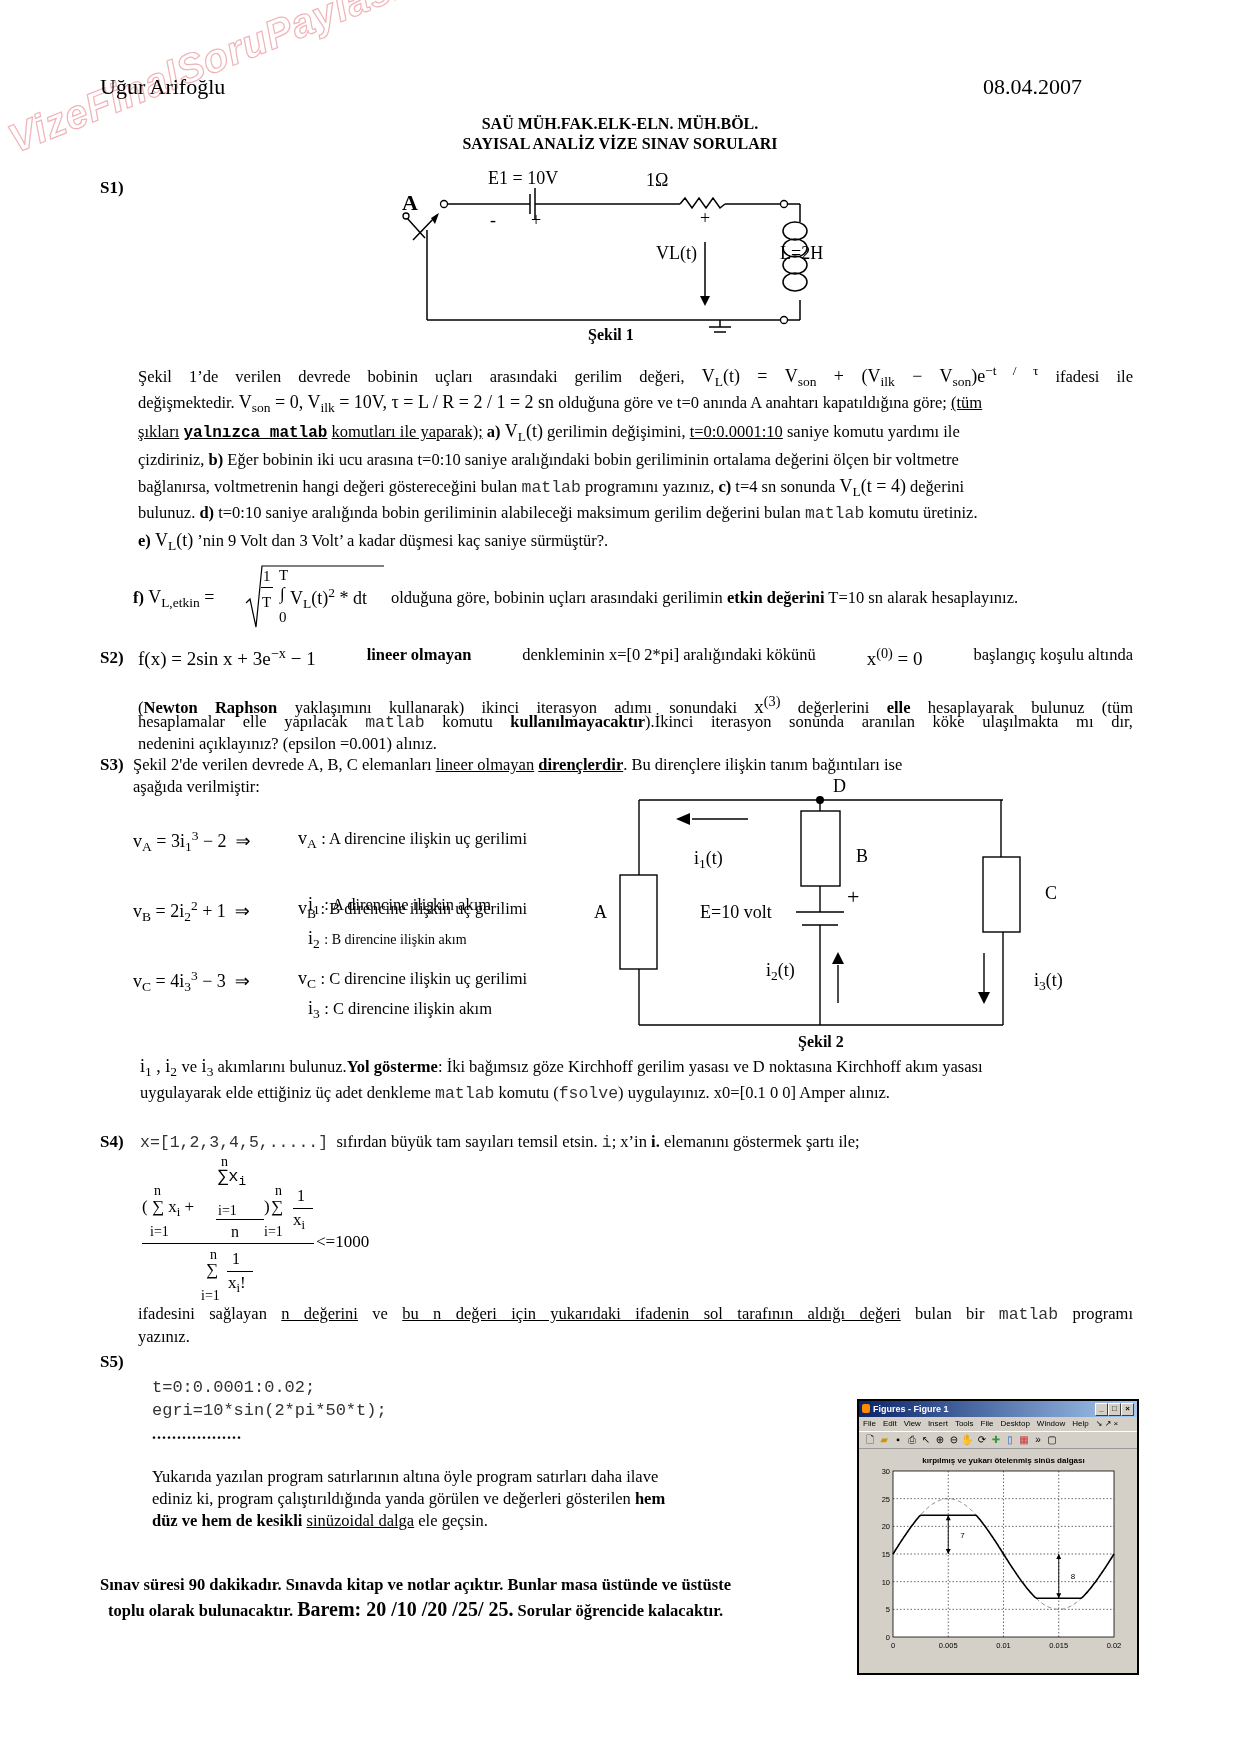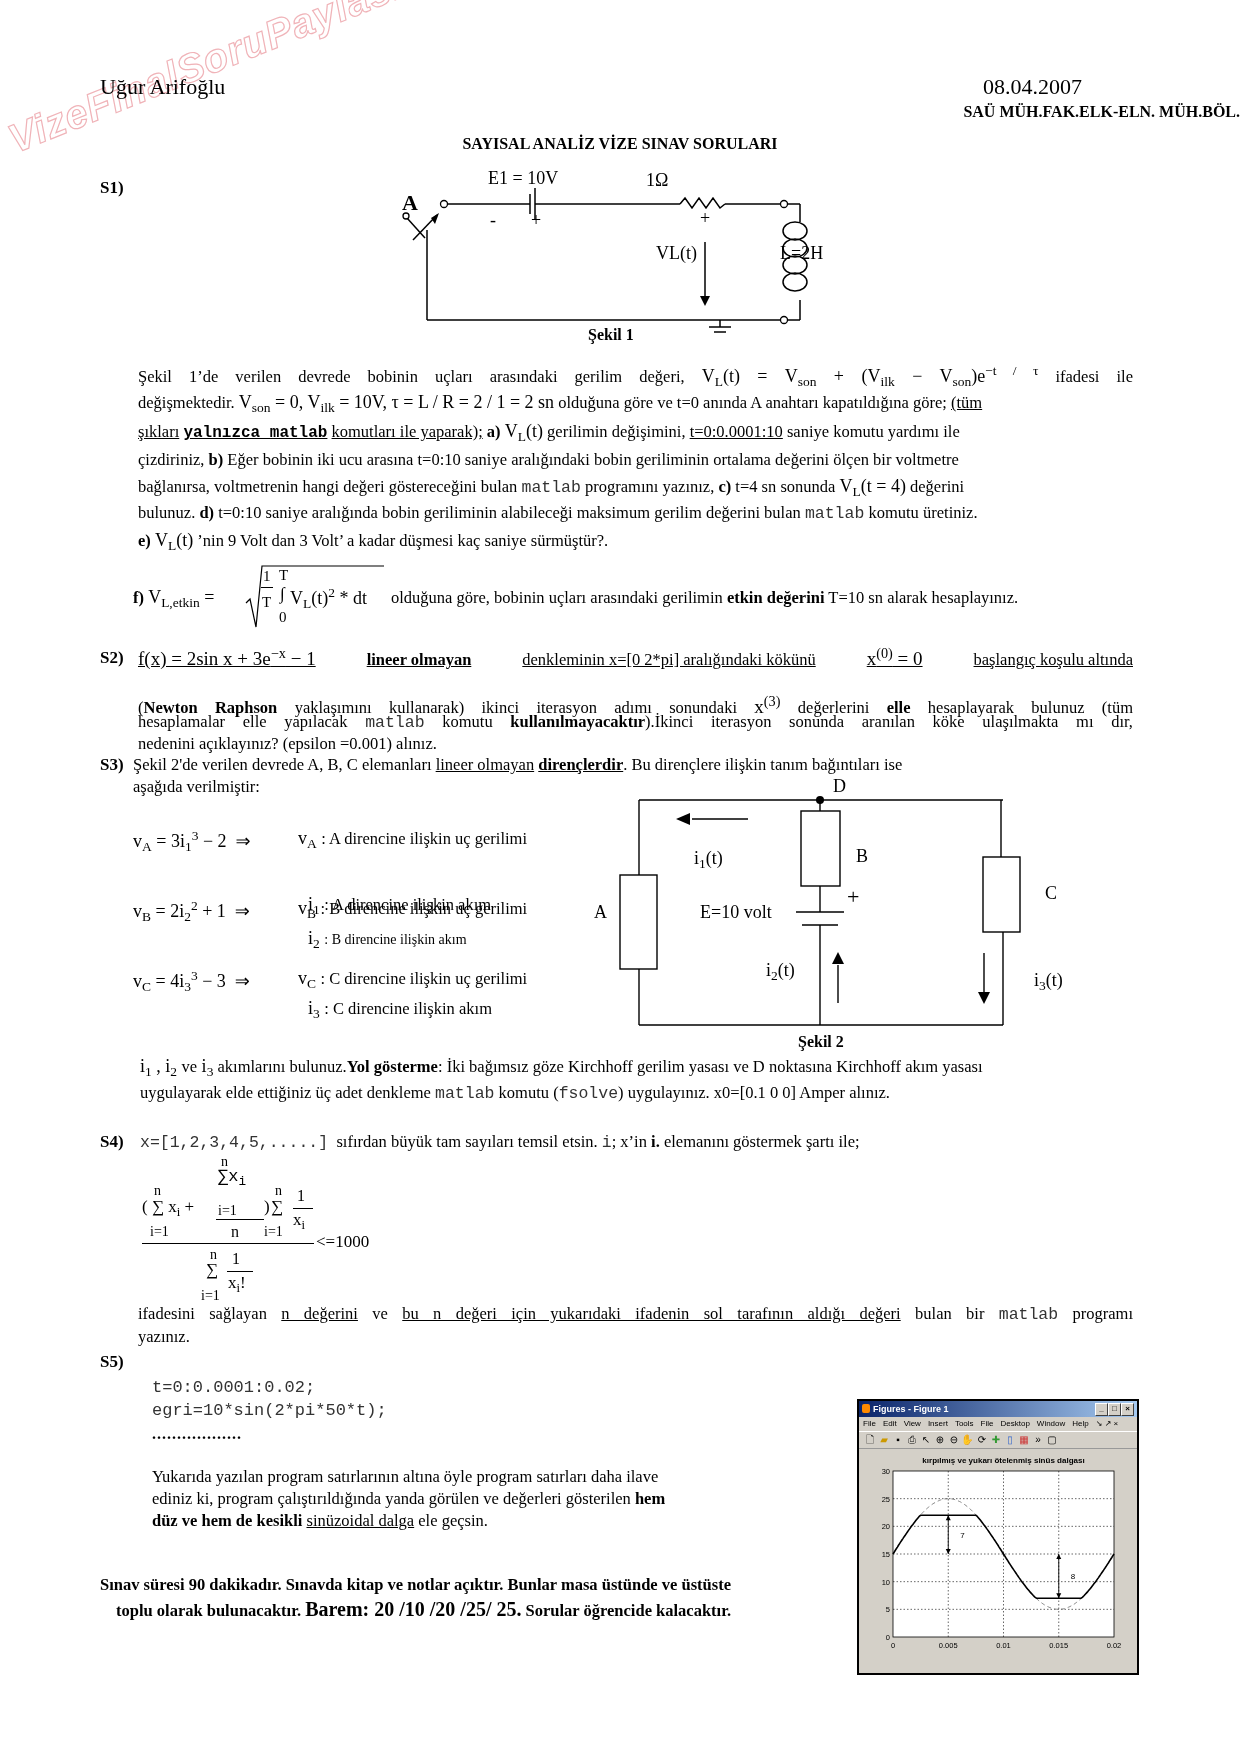--- a/index.html
+++ b/index.html
@@ -26,21 +26,21 @@
   .mw-tool span { display:inline-block; width: 14px; text-align:center; }
   .mw-ctrl { position:absolute; top:2px; width: 11px; height: 11px; background:#d4d0c8; border:1px solid #fff; border-right-color:#404040; border-bottom-color:#404040; font-size:8px; line-height:10px; text-align:center; color:#000;}
 </style>
 </head>
 <body>
 
 <div class="watermark">VizeFinalSoruPaylasimi.com</div>
 
 <div class="abs" style="left:100px; top:74px; font-size:22px;">Uğur Arifoğlu</div>
 <div class="abs" style="left:983px; top:74px; font-size:22px;">08.04.2007</div>
-<div class="abs b" style="left:0; width:1240px; text-align:right; top:103px; font-size:16px;">SAÜ MÜH.FAK.ELK-ELN. MÜH.BÖL.</div>
+<div class="abs b" style="left:0; width:1240px; text-align:center; top:115px; font-size:16px;">SAÜ MÜH.FAK.ELK-ELN. MÜH.BÖL.</div>
 <div class="abs b" style="left:0; width:1240px; text-align:center; top:135px; font-size:16px;">SAYISAL ANALİZ VİZE SINAV SORULARI</div>
 
 <div class="qlabel" style="top:178px;">S1)</div>
 
 <svg class="abs" style="left:395px; top:160px;" width="420" height="175">
   <g stroke="#000" stroke-width="1.5" fill="none">
 
     <line x1="52" y1="44" x2="135" y2="44"></line>
     <line x1="140" y1="44" x2="285" y2="44"></line>
     <polyline points="285,44 290,38 297,48 304,38 311,48 318,38 325,48 330,44"></polyline>
@@ -150,21 +150,21 @@
 <div class="abs" style="left:280px; top:584px; font-size:17px;">∫</div>
 <div class="abs" style="left:279px; top:609px; font-size:15px;">0</div>
 <div class="abs" style="left:290px; top:585px; font-size:18px;">V<sub>L</sub>(t)<sup>2</sup> * dt</div>
 <div class="abs" style="left:391px; top:588px;">
   <span>olduğuna göre, bobinin uçları arasındaki gerilimin</span>
   <span class="b">etkin değerini</span>
   <span>T=10 sn alarak hesaplayınız.</span>
 </div>
 
 <div class="qlabel" style="top:648px;">S2)</div>
-<div class="abs" style="left:138px; top:645px; width:995px; display:flex; justify-content:space-between; align-items:flex-end;text-decoration:underline;">
+<div class="abs" style="left:138px; top:645px; width:995px; display:flex; justify-content:space-between; align-items:flex-start;">
   <span style="font-size:19px;">f(x) = 2sin x + 3e<sup>−x</sup> − 1</span>
   <span class="b">lineer olmayan</span>
   <span>denkleminin x=[0 2*pi] aralığındaki kökünü</span>
   <span style="font-size:19px;">x<sup>(0)</sup> = 0</span>
   <span>başlangıç koşulu altında</span>
 </div>
 <div class="para" style="top:688px; text-align-last: justify;">
   <span>(</span><span class="b">Newton Raphson</span>
   <span>yaklaşımını kullanarak) ikinci iterasyon adımı sonundaki</span>
   <span style="font-size:19px;">x<sup>(3)</sup></span>
@@ -349,17 +349,17 @@
       <polygon points="86.75,100 91.75,100 89.25,105" fill="#000"></polygon>
       <text x="101.25" y="88.63333333333334" font-size="8" font-family="Liberation Sans, sans-serif">7</text>
       <line x1="199.75" y1="149.26666666666665" x2="199.75" y2="105" stroke="#000" stroke-width="0.9"></line>
       <polygon points="197.25,110 202.25,110 199.75,105" fill="#000"></polygon>
       <polygon points="197.25,144.26666666666665 202.25,144.26666666666665 199.75,149.26666666666665" fill="#000"></polygon>
       <text x="211.75" y="130.13333333333333" font-size="8" font-family="Liberation Sans, sans-serif">8</text>
     </svg>
 </div>
 
 <div class="abs b" style="left:100px; top:1575px; font-size:16.5px;">Sınav süresi 90 dakikadır. Sınavda kitap ve notlar açıktır. Bunlar masa üstünde ve üstüste</div>
-<div class="abs b" style="left:116px; top:1598px; font-size:16.5px;text-align:right;">
+<div class="abs b" style="left:108px; top:1598px; font-size:16.5px;text-align:right;">
   <span>toplu olarak bulunacaktır.</span>
   <span style="font-size:20px;">Barem: 20 /10 /20 /25/ 25.</span>
   <span>Sorular öğrencide kalacaktır.</span>
 </div>
 
 </body></html>

